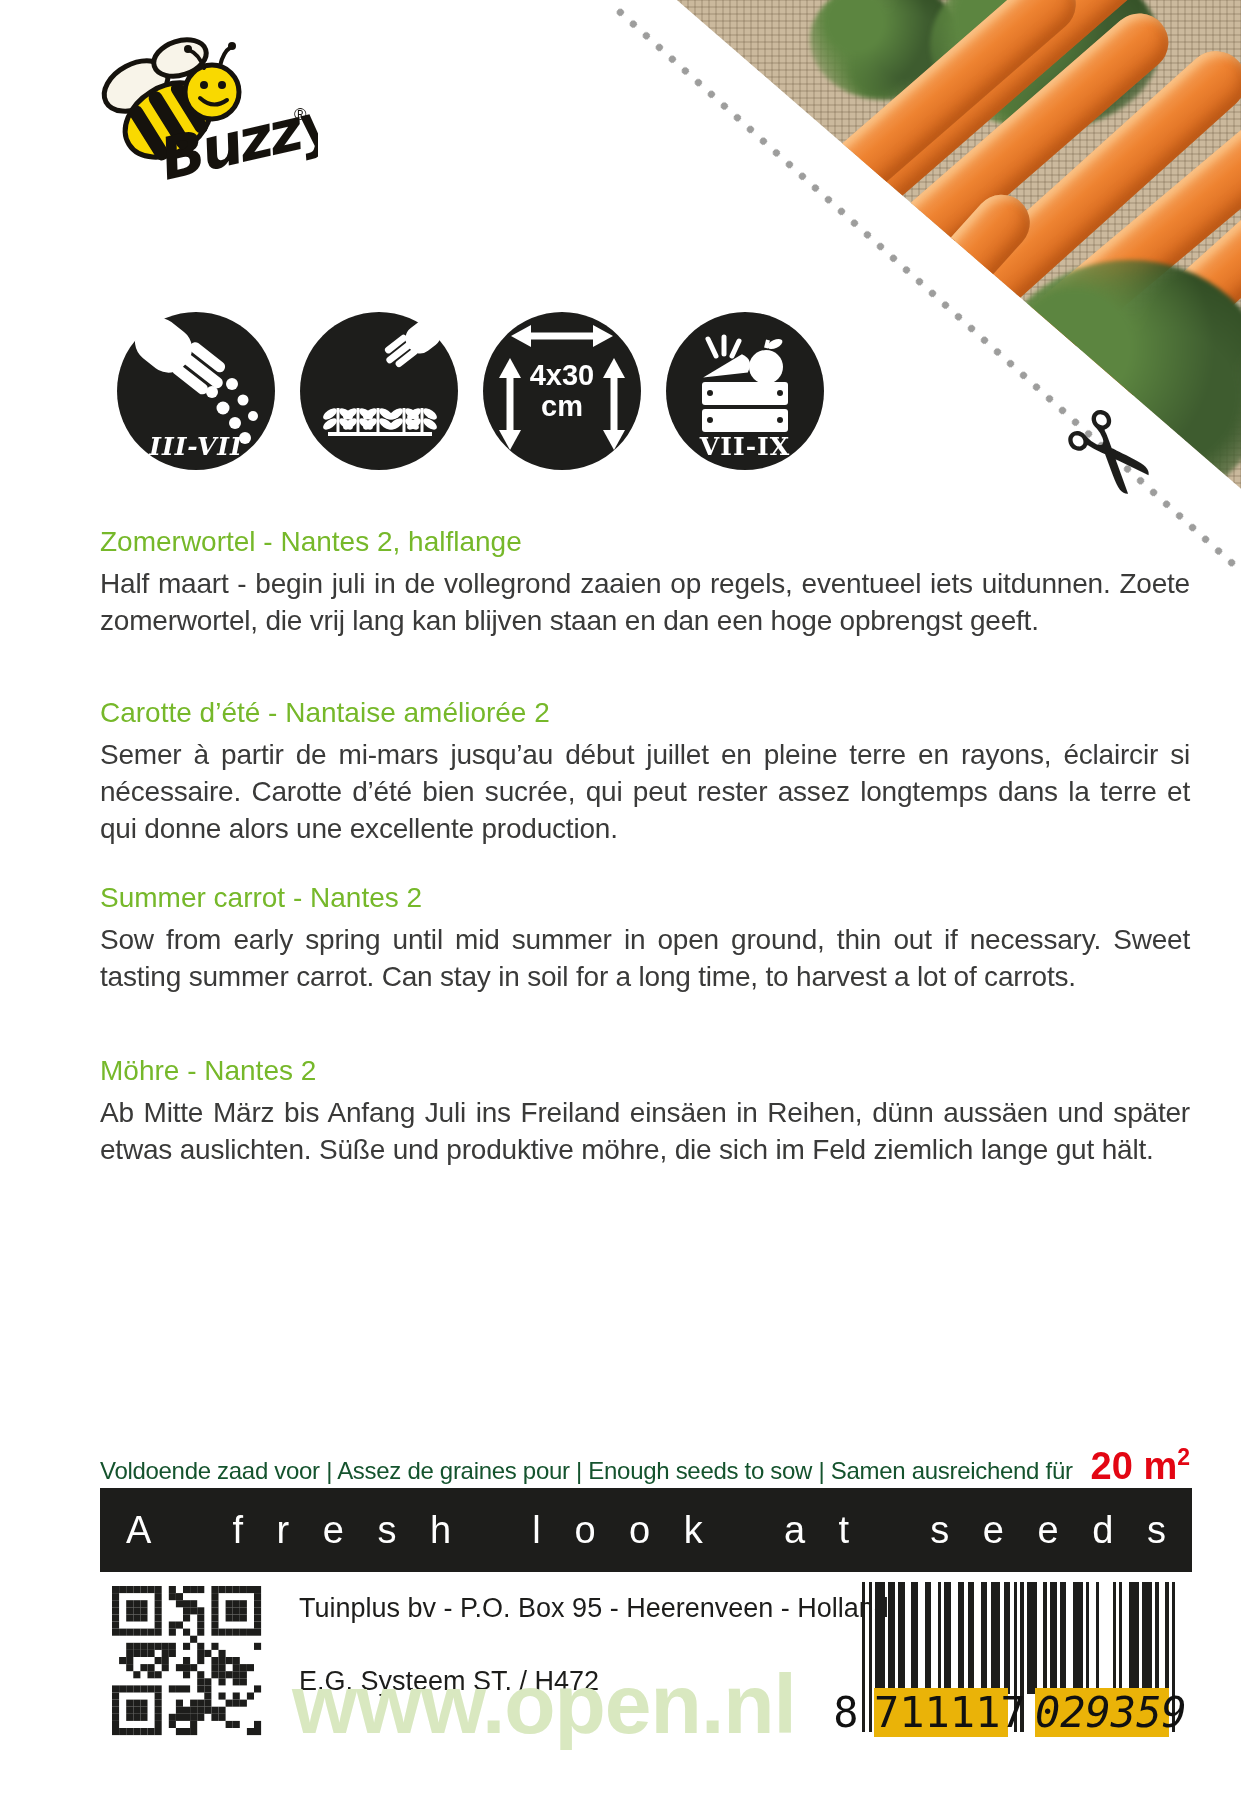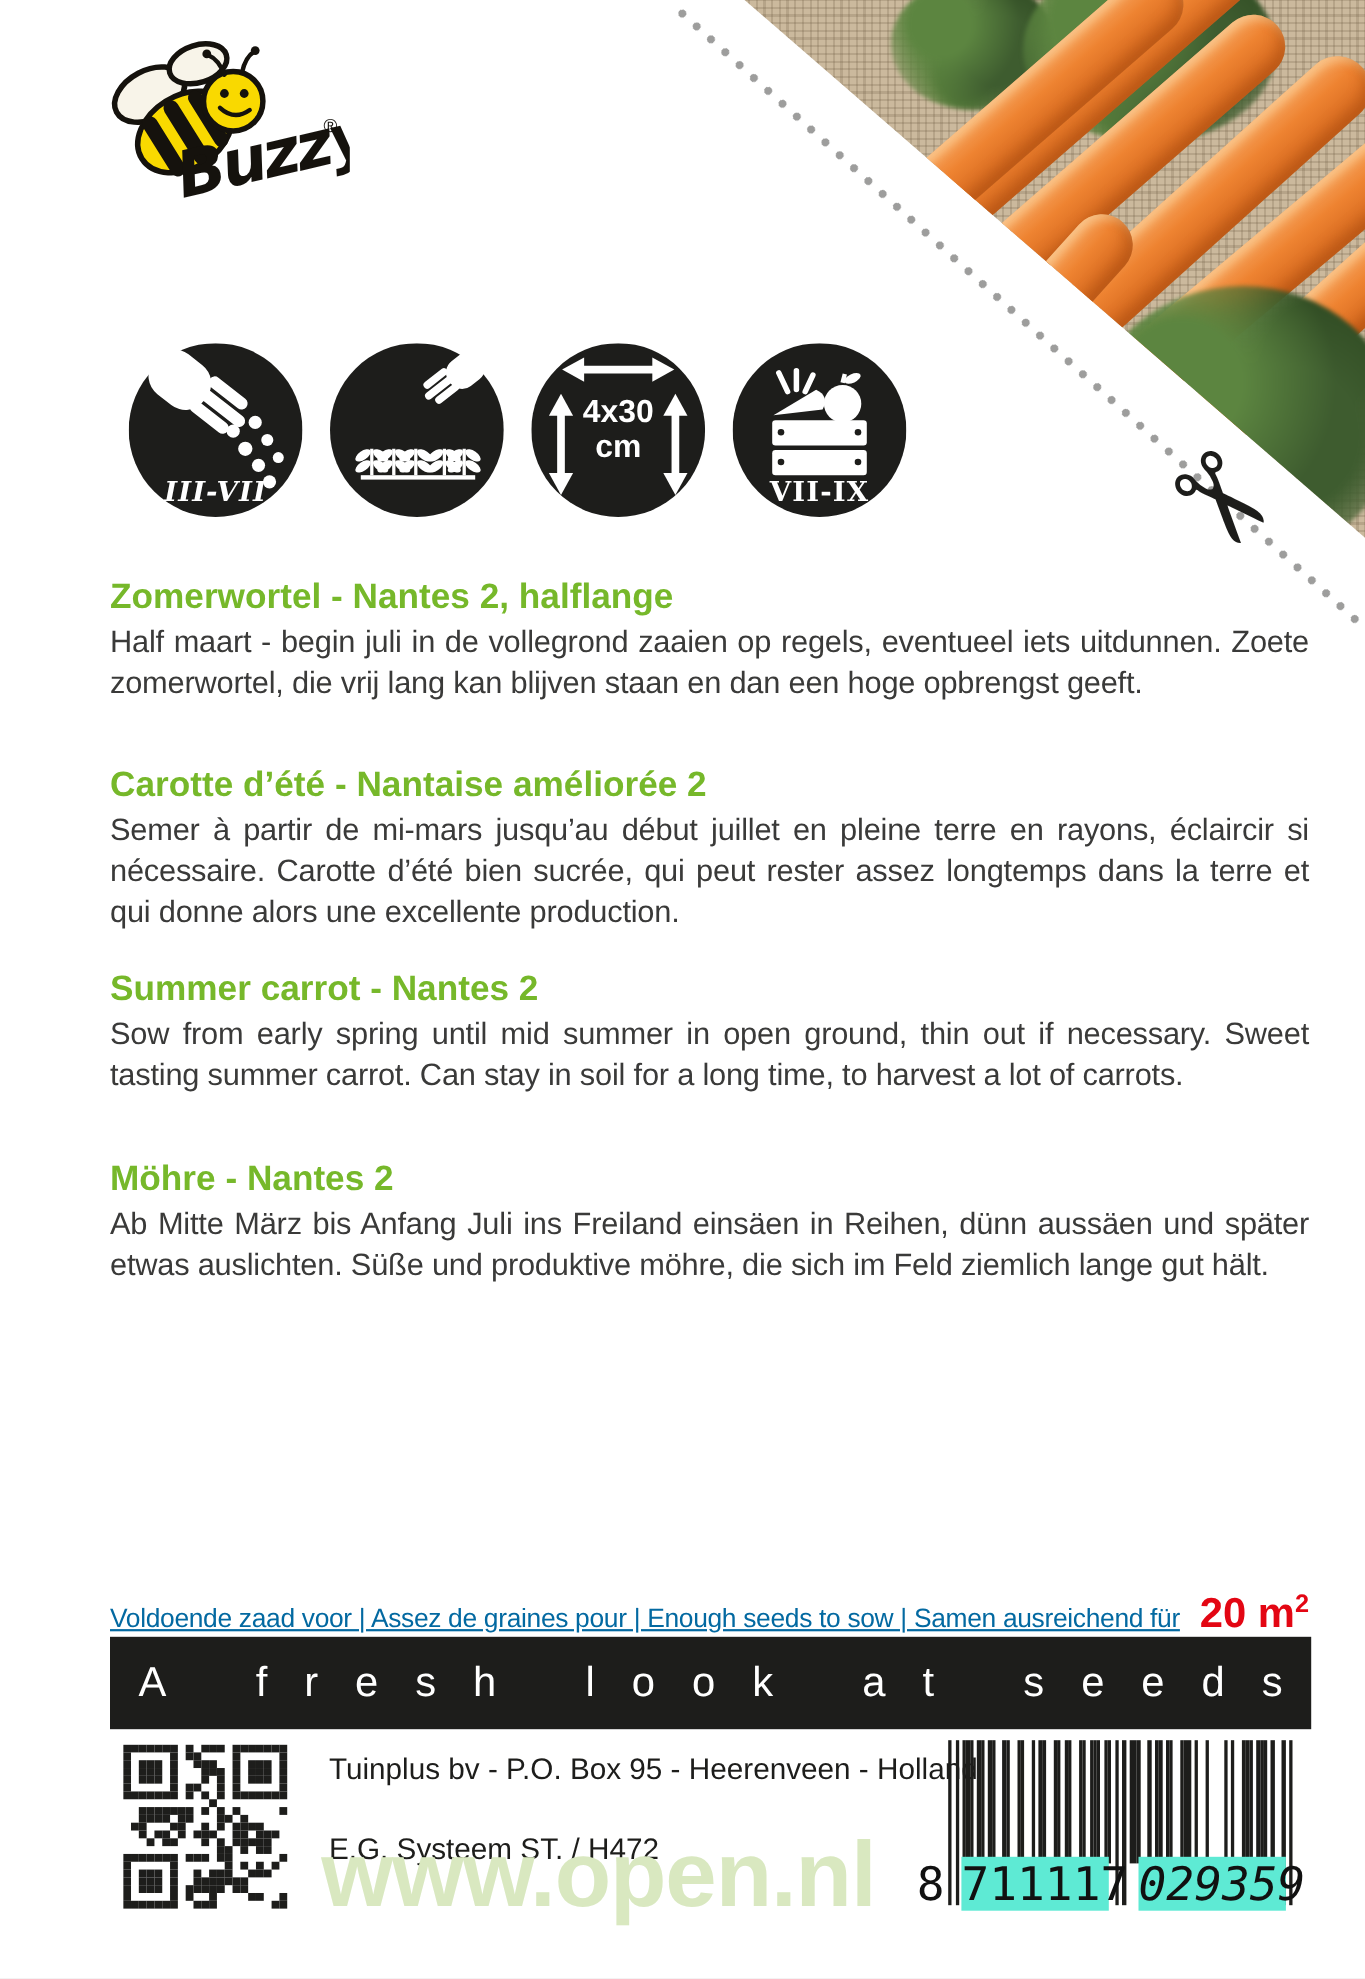--- a/index.html
+++ b/index.html
@@ -40,49 +40,49 @@
   
   .icon{position:absolute;top:312px;width:158px;height:158px;}
   .icon svg{position:absolute;left:0;top:0;}
   .icon-label{position:absolute;left:0;right:0;bottom:9px;text-align:center;color:#fff;
               font-family:"DejaVu Serif",serif;font-weight:700;font-size:25px;letter-spacing:1px;}
   .icon-caption{position:absolute;left:0;right:0;top:48px;text-align:center;color:#fff;
                 font-weight:700;font-size:29px;line-height:31px;}
 
   
   .section{position:absolute;left:100px;width:1090px;}
-  .section h2{margin:0 0 5px 0;font-size:32px;line-height:36px;color:var(--green);font-weight:bold;}
+  .section h2{margin:0 0 5px 0;font-size:28px;line-height:36px;color:var(--green);font-weight:normal;}
   .section p{margin:0;font-size:28px;line-height:37px;color:var(--ink);text-align:justify;letter-spacing:-.2px;}
 
   .annual{position:absolute;left:100px;top:1391px;font-size:30px;font-weight:bold;color:var(--green);}
 
   .seedsline{position:absolute;left:100px;top:1444px;width:1090px;display:flex;
              justify-content:space-between;align-items:baseline;}
-  .seedsline .lbl{font-size:24px;color:#0369a1;letter-spacing:-.3px;white-space:nowrap;text-decoration:underline;}
+  .seedsline .lbl{font-size:24px;color:#14532d;letter-spacing:-.3px;white-space:nowrap;}
   .seedsline .amt{font-size:38px;font-weight:bold;color:var(--red);white-space:nowrap;}
   .seedsline .amt sup{font-size:23px;}
 
   .slogan-bar{position:absolute;left:100px;top:1488px;width:1092px;height:84px;background:var(--barblack);
               display:flex;align-items:center;justify-content:space-between;
               padding:0 26px;box-sizing:border-box;}
   .slogan-bar span.ch{color:#fff;font-size:38px;line-height:1;}
   .slogan-bar span.sp{width:14px;}
 
   
   .qr{position:absolute;left:112px;top:1586px;width:150px;height:150px;}
   .footer-address{position:absolute;left:299px;top:1593px;font-size:27px;color:#1d1d1b;}
   .footer-code{position:absolute;left:299px;top:1666px;font-size:27px;color:#1d1d1b;}
   .website{position:absolute;left:292px;top:1662px;font-size:84px;font-weight:bold;
            color:var(--palegreen);letter-spacing:-1px;line-height:1;}
 
   .barcode{position:absolute;left:862px;top:1582px;width:330px;height:165px;}
   .barcode .bars{position:absolute;left:0;top:0;display:flex;align-items:flex-start;}
   .barcode .bars div{width:3.3px;}
   .bc-digit{position:absolute;top:106px;font-family:"DejaVu Sans Mono",monospace;font-size:42px;
-            color:#111;background:#5eead4;text-align:center;}
+            color:#111;background:#eab308;text-align:center;}
   .bc-first{left:-30px;width:28px;background:transparent;}
   .bc-left{left:12px;width:134px;}
   .bc-right{left:173px;width:134px;font-style:italic;}
 </style>
 </head>
 <body>
 
 <div class="page">
 
   <div class="photo">

